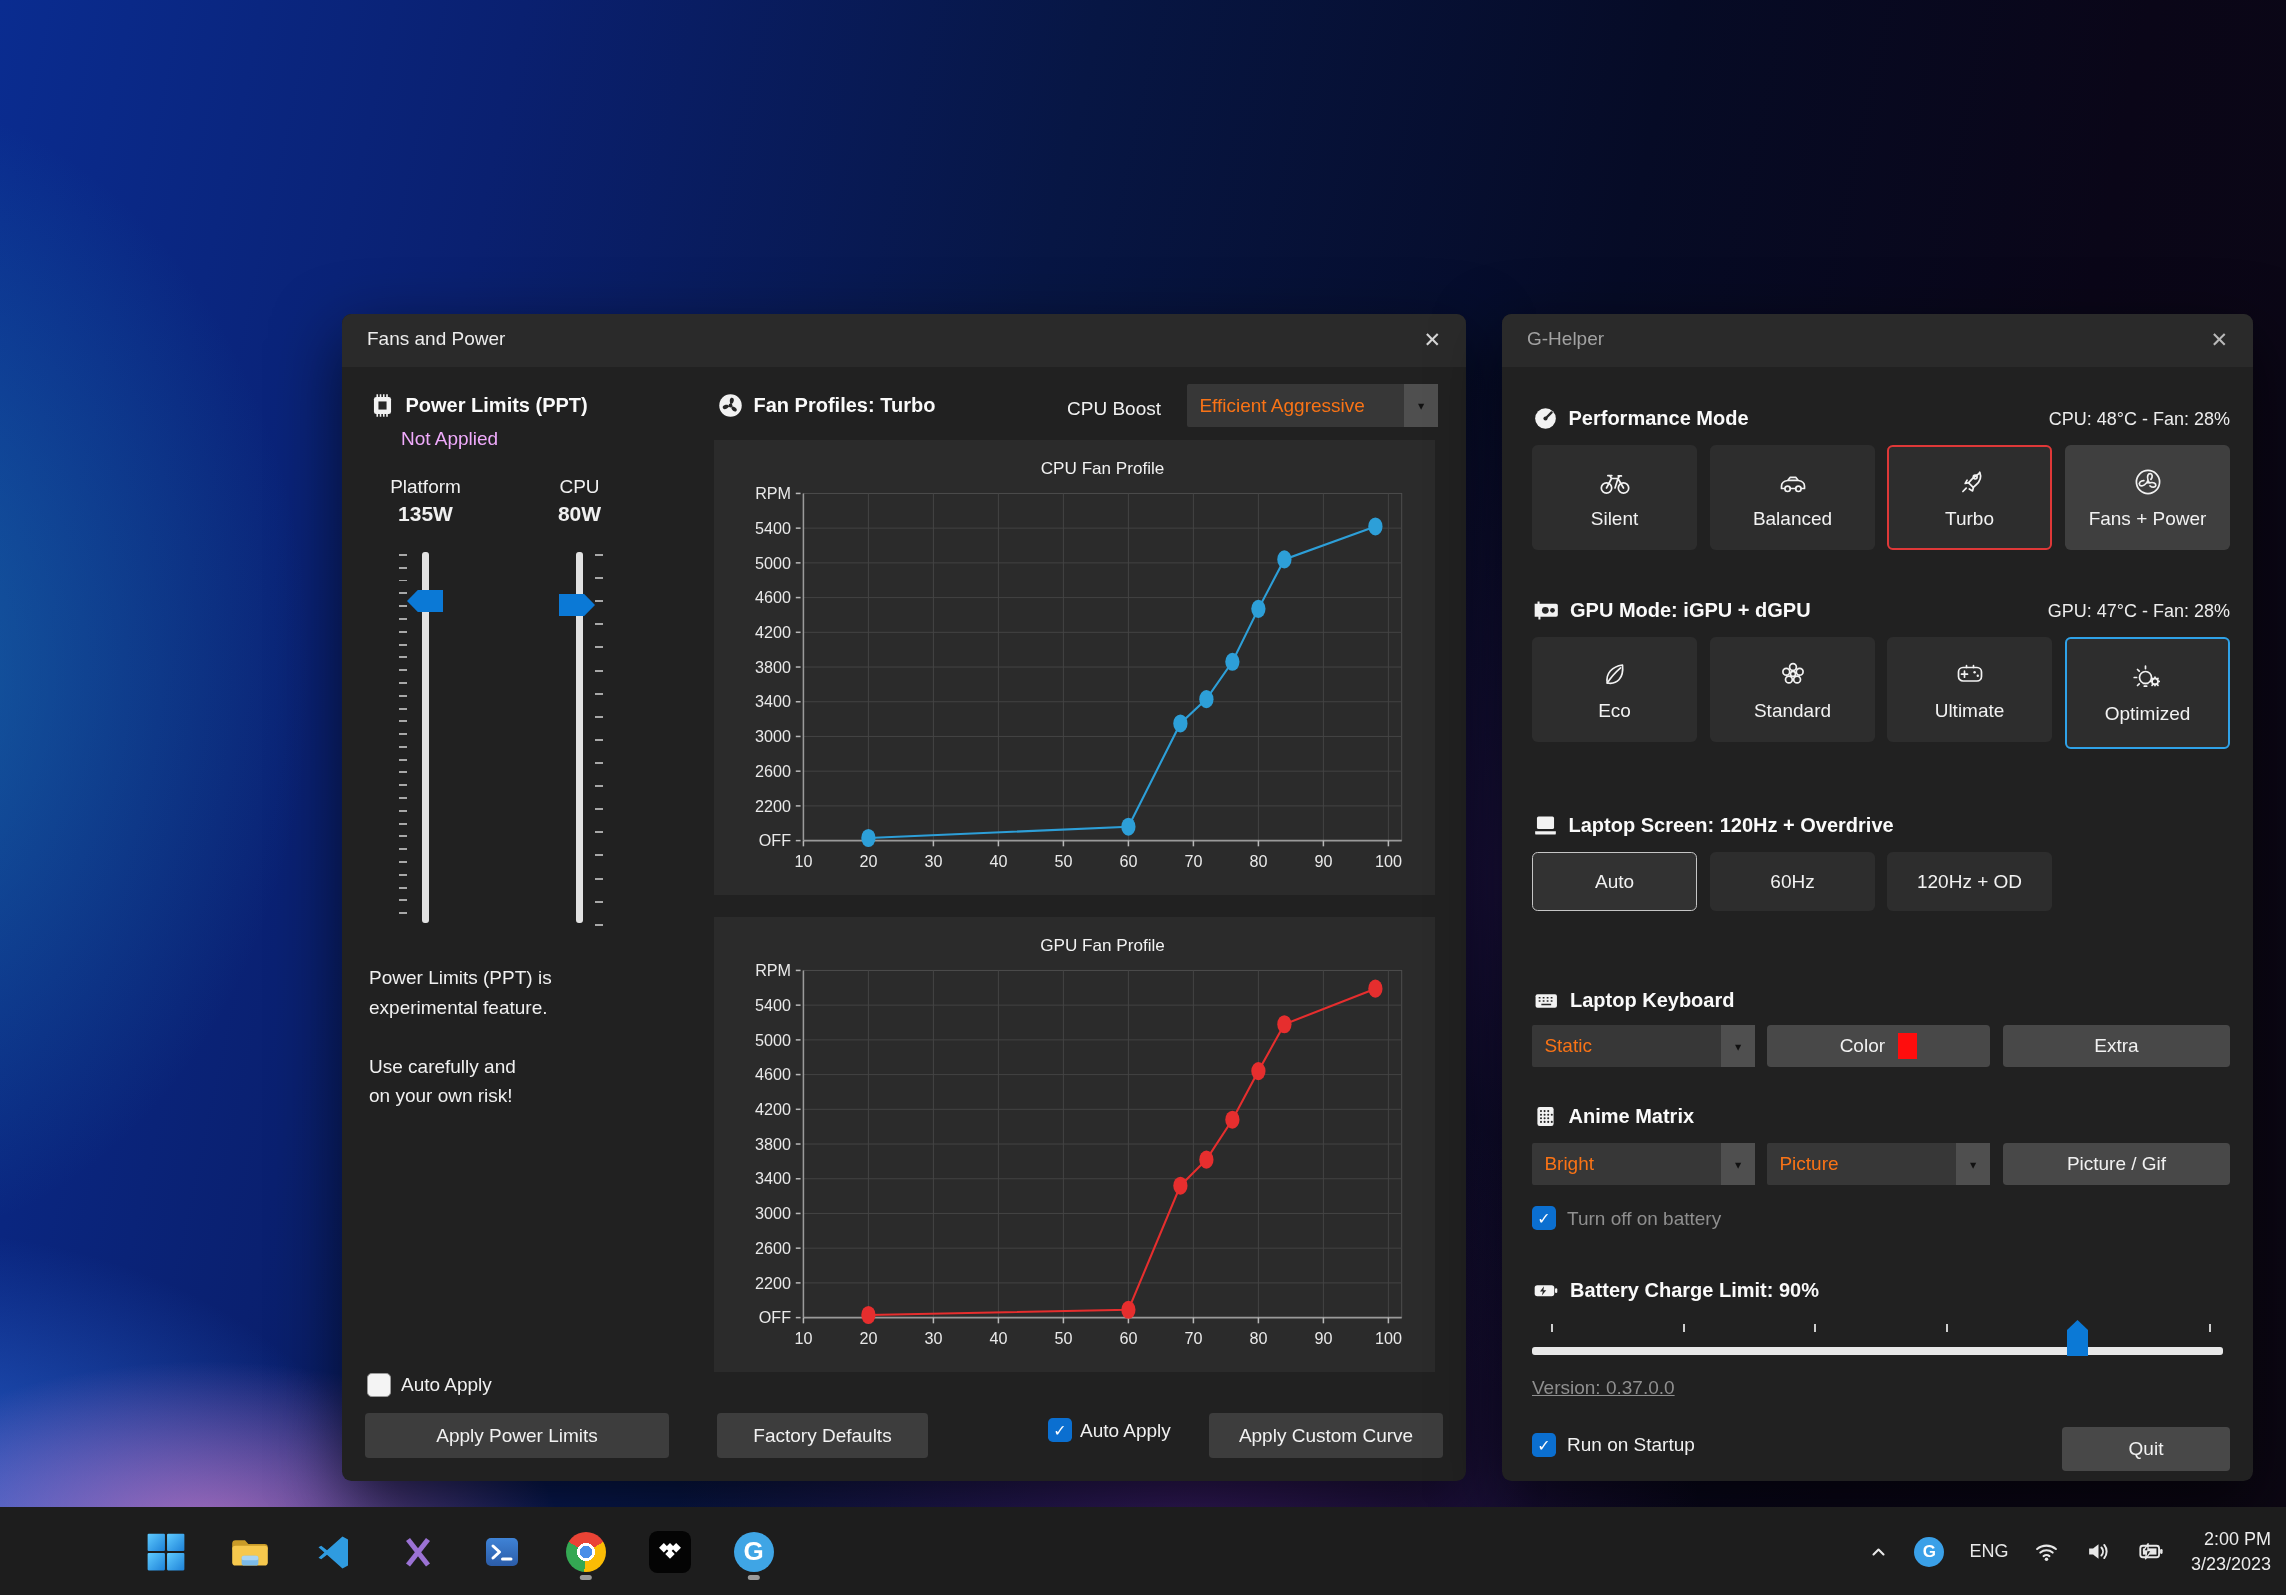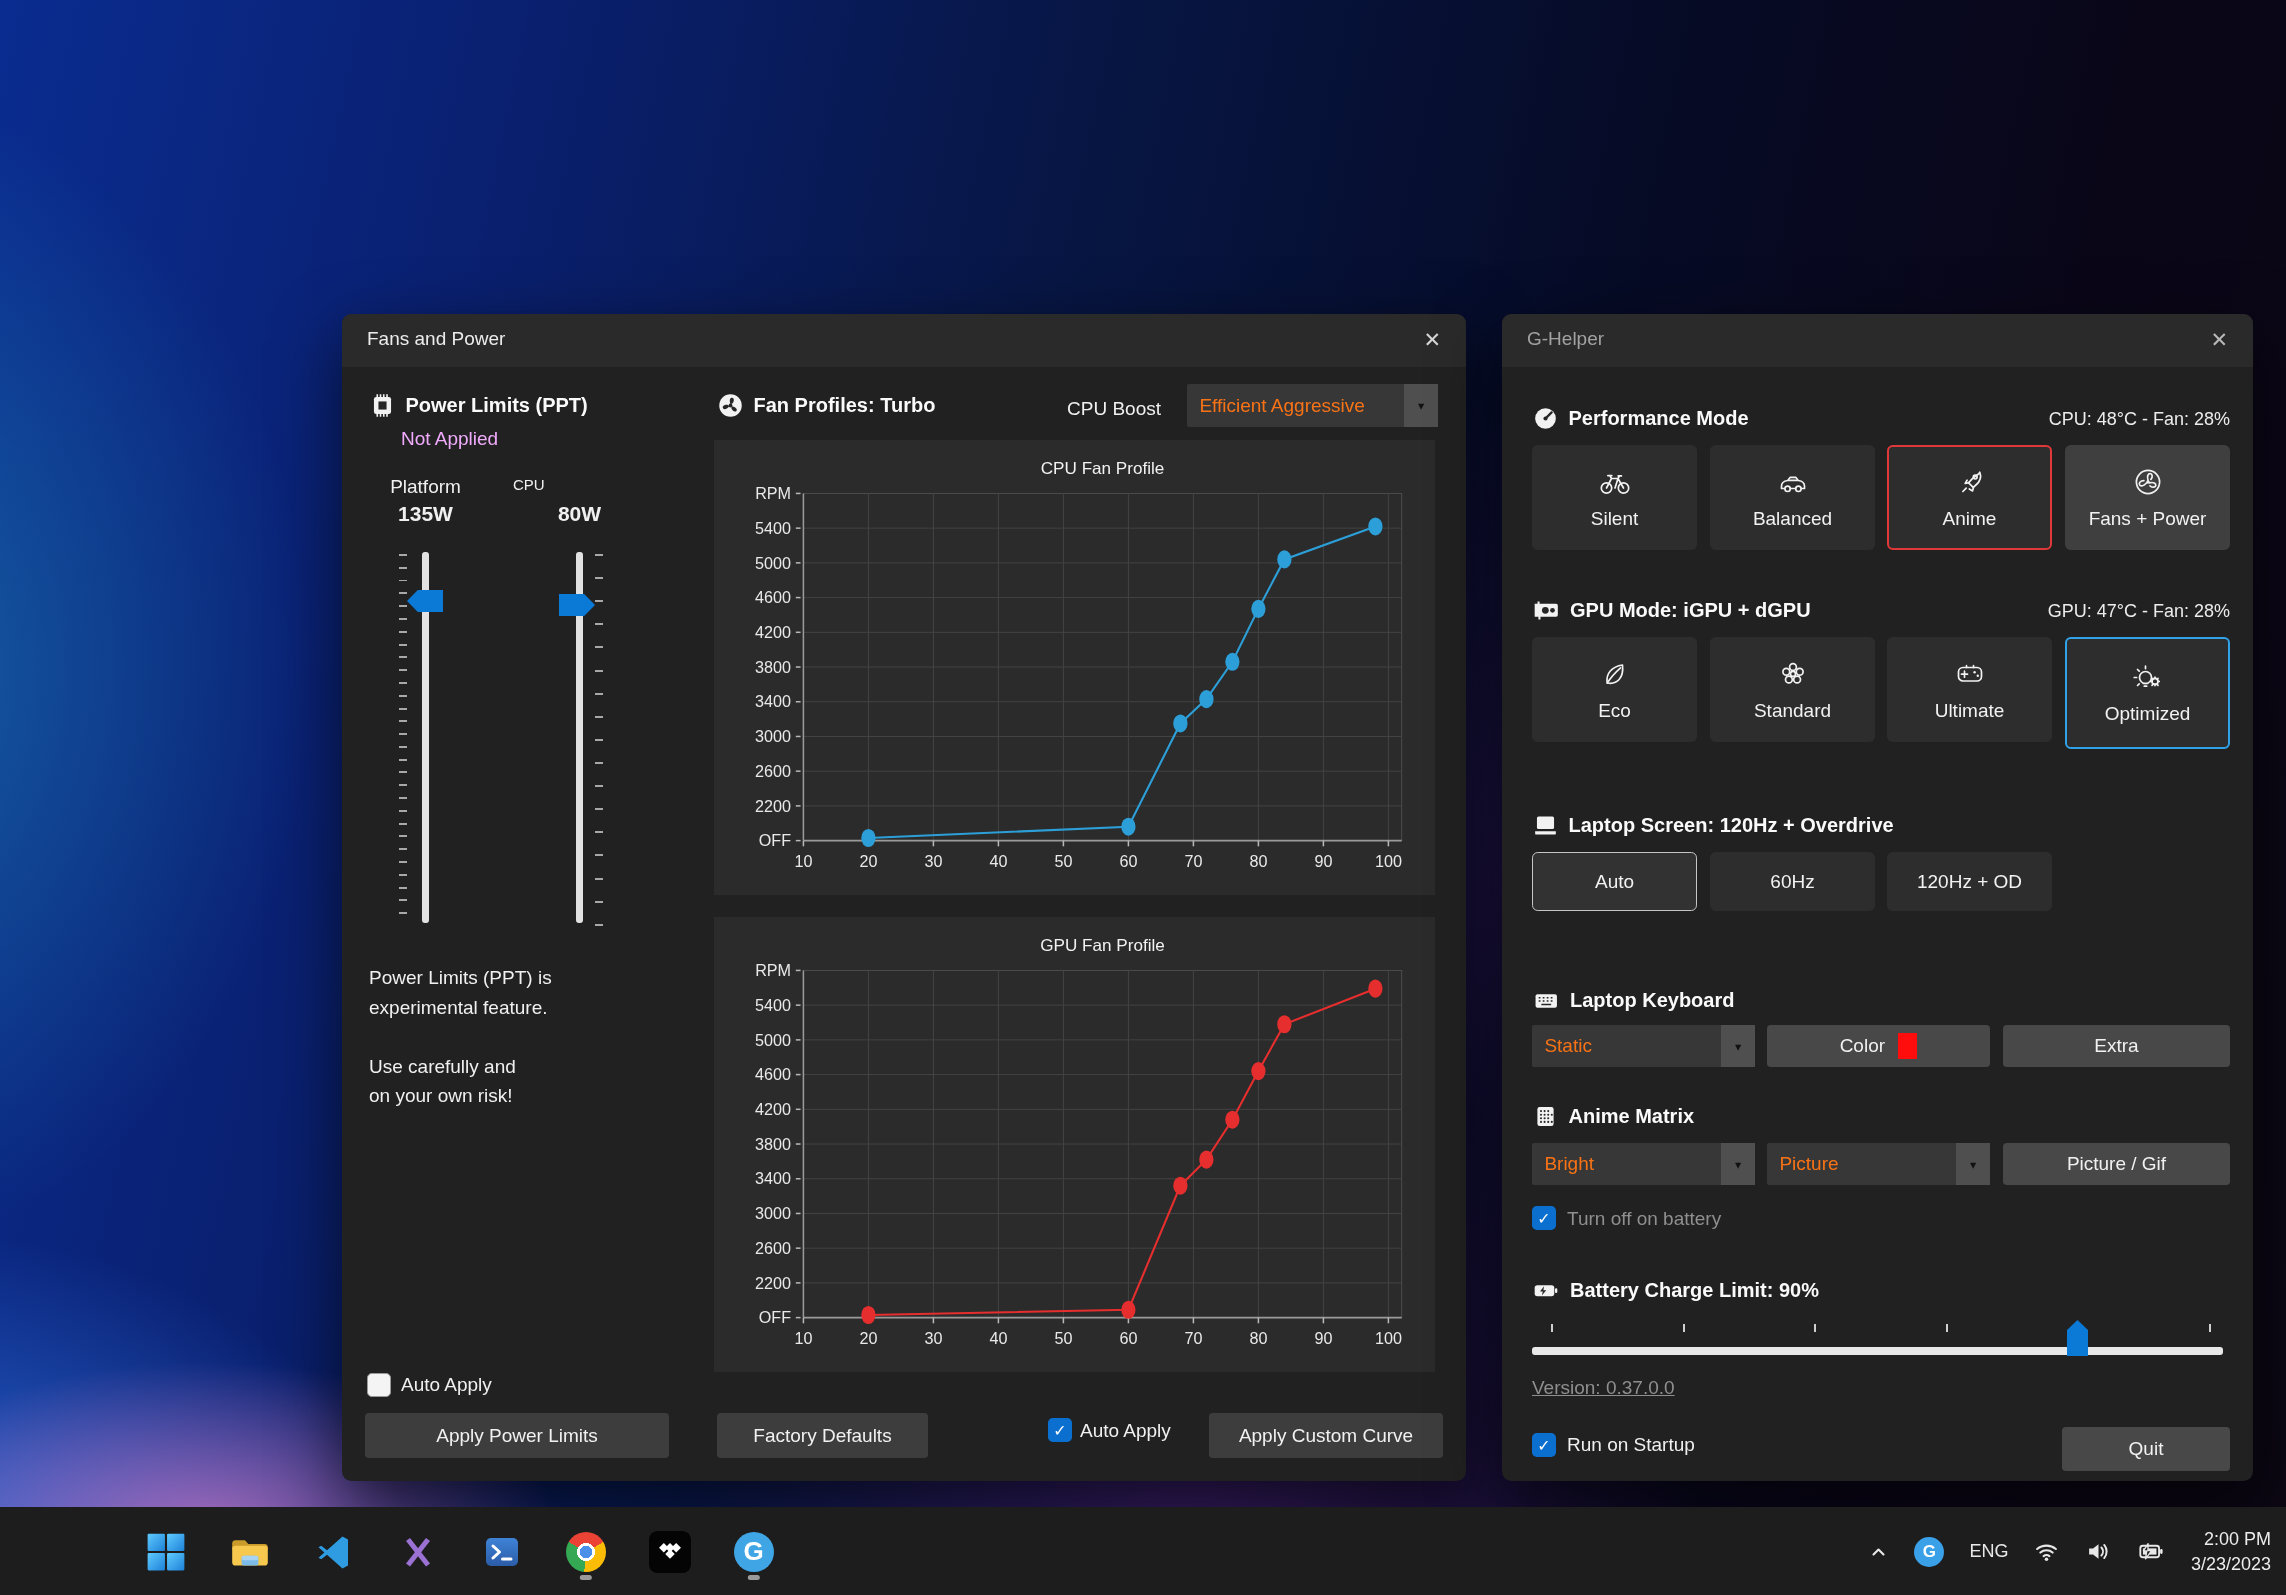--- a/index.html
+++ b/index.html
@@ -93,21 +93,21 @@
             <rect x="5.5" y="5.5" width="19" height="19" rx="2.5" fill="#f2f2f2"></rect>
             <rect x="10.5" y="10.5" width="9" height="9" fill="#262626"></rect>
           </svg>
         </span>
       <span class="ttl">Power Limits (PPT)</span>
     </div>
     <div class="redtxt" style="position:absolute;left:59px;top:114px;">Not Applied</div>
 
     <div style="position:absolute;left:17px;top:162px;width:133px;text-align:center;font-size:19px;">Platform</div>
     <div style="position:absolute;left:17px;top:188px;width:133px;text-align:center;font-size:21px;font-weight:bold;">135W</div>
-    <div style="position:absolute;left:171px;top:162px;width:133px;font-size:15px;">CPU</div>
+    <div style="position:absolute;left:171px;top:162px;width:133px;text-align:center;font-size:19px;">CPU</div>
     <div style="position:absolute;left:171px;top:188px;width:133px;text-align:center;font-size:21px;font-weight:bold;">80W</div>
 
     <div class="tickcol" id="ticks-left" style="left:57px;top:240px;">
         <span style="top: 0px; left: 0px;"></span>
         <span style="top: 12.8px; left: 0px;"></span>
         <span style="top: 25.6px; left: 0px;"></span>
         <span style="top: 38px; left: 0px;"></span>
         <span style="top: 51px; left: 0px;"></span>
         <span style="top: 64px; left: 0px;"></span>
         <span style="top: 77px; left: 0px;"></span>
@@ -394,21 +394,21 @@
           <span class="tlabel">Balanced</span>
         </div>
         <div class="tile sel-red" style="left: 355px; width: 165px; height: 105px;">
           <span class="icon">
             <svg width="34" height="34" viewBox="0 0 34 34" fill="none" stroke="#f2f2f2" stroke-width="1.7" stroke-linecap="round" stroke-linejoin="round">
               <path d="M26.8 7.2 C28.6 11.8 27 16.4 22.9 20 l-2.7 2.4 -4.6 -4.6 2.4 -2.7 C21.6 11 26.2 9.4 26.8 7.2 Z"></path>
               <circle cx="22.2" cy="12.1" r="1.9"></circle>
               <path d="M16 17.6 l-3.8 .9 1.9-3.3 M20.5 22.1 l-.9 3.8 -3.3-1.9 M13.2 23.2 l-3.3 3.3"></path>
             </svg>
           </span>
-          <span class="tlabel">Anime</span>
+          <span class="tlabel">Turbo</span>
         </div>
         <div class="tile hov" style="left: 533px; width: 165px; height: 105px;">
           <span class="icon">
             <svg width="34" height="34" viewBox="0 0 34 34" fill="none" stroke="#f2f2f2" stroke-width="1.7" stroke-linecap="round" stroke-linejoin="round">
               <circle cx="17" cy="17" r="11.6"></circle>
               <circle cx="17" cy="17" r="1.7" fill="#f2f2f2" stroke="none"></circle>
               <path d="M17 15.2 c-1.2-4 0-6.6 2.2-6.6 2.2 0 2.8 3.2 .7 5.8 M18.6 17.8 c4-.9 6.4 .4 6.2 2.6 -.2 2.2-3.5 2.4-5.8 .4 M15.4 18 c-2.7 3.1-5.4 3.6-6.7 1.9 -1.3-1.8 .9-4.4 4.2-4.3"></path>
             </svg>
           </span>
           <span class="tlabel">Fans + Power</span>

